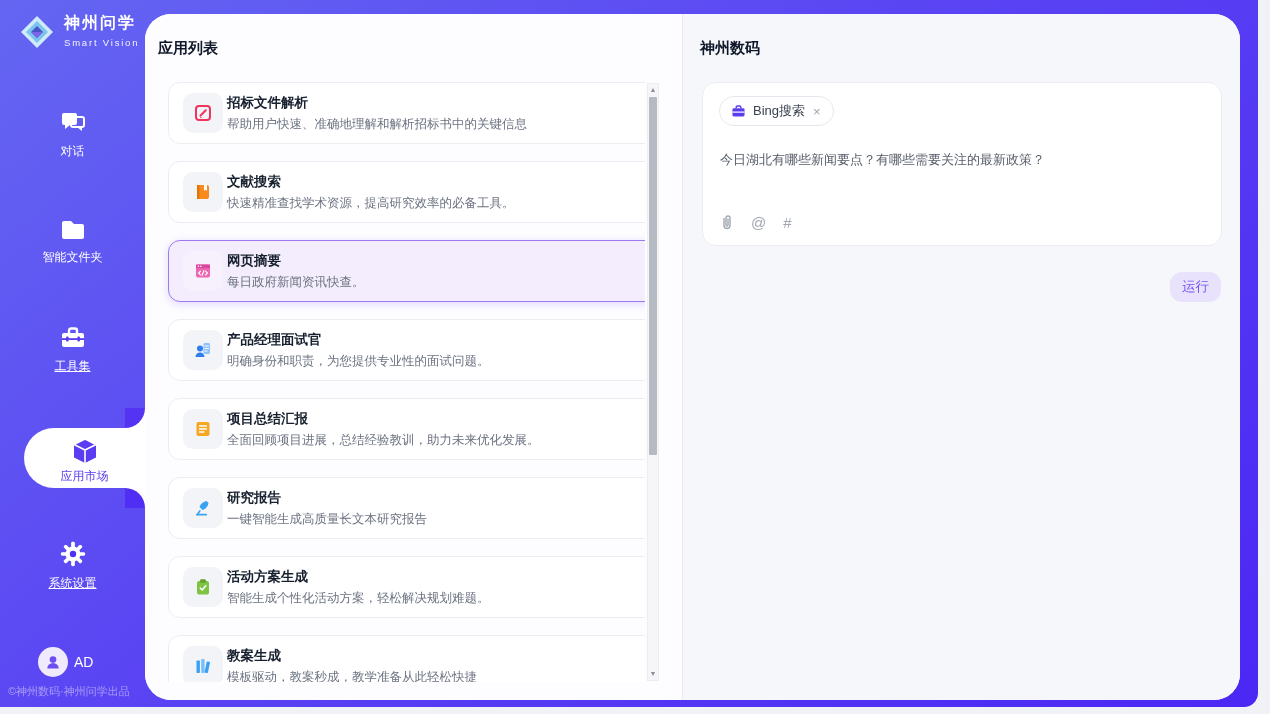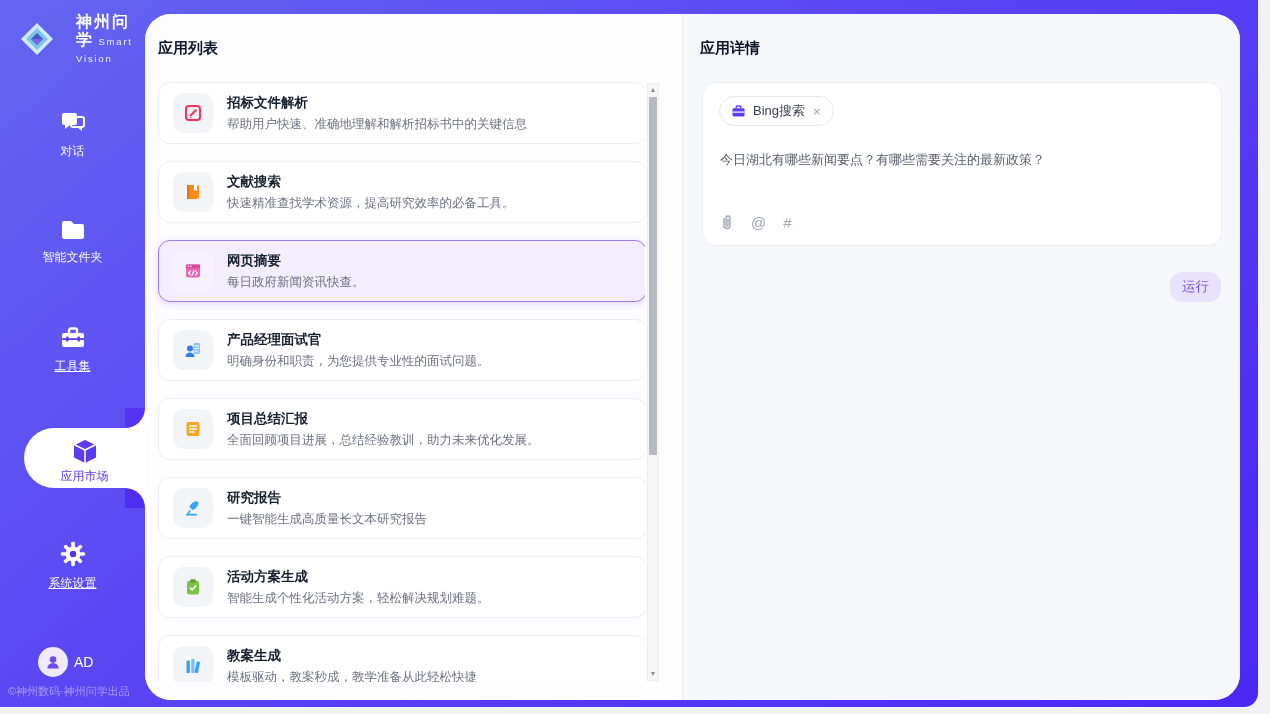--- a/index.html
+++ b/index.html
@@ -6,21 +6,21 @@
   html,body { width:1270px; height:714px; font-family:"Liberation Sans","DejaVu Sans",sans-serif; }
   body { position:relative; background:#f1f2f6; overflow:hidden; }
 
   
   .app-frame { position:absolute; left:0; top:0; width:1258px; height:707px;
     background:linear-gradient(140deg,#6466f2 0%,#5a44f3 45%,#4b27f4 100%);
     border-radius:0 0 14px 0; }
 
   
   .sidebar { position:absolute; left:0; top:0; width:145px; height:707px; }
-  .logo-row { position:absolute; left:18px; top:13px; display:flex; align-items:center; gap:20px; }
+  .logo-row { position:absolute; left:18px; top:13px; display:flex; align-items:center; gap:8px; }
   .logo-text { color:#fff; line-height:1.1; }
   .logo-name { font-size:16px; font-weight:700; letter-spacing:2px; }
   .logo-tag { font-size:9.5px; letter-spacing:1.8px; opacity:.92; }
 
   .nav-item { position:absolute; left:0; width:145px; text-align:center; color:#fff; cursor:pointer; }
   .nav-item .nav-label { display:block; font-size:12px; margin-top:7px; }
   .nav-label.u { text-decoration:underline; }
   .nav-chat   { top:108px; }
   .nav-folder { top:218px; }
   .nav-tools  { top:325px; }
@@ -45,23 +45,23 @@
   .content-panel { position:absolute; left:145px; top:14px; width:1095px; height:686px;
     background:#f6f7fa; border-radius:26px; overflow:hidden; display:flex; }
 
   .list-section { width:538px; background:#fdfdff; border-right:1px solid #eaeaf1; position:relative; }
   .detail-section { flex:1; position:relative; background:#f6f7fa; }
   .panel-title { position:absolute; top:25px; font-size:15px; font-weight:700; color:#0f172a; }
   .list-section .panel-title { left:13px; }
   .detail-section .panel-title { left:17px; }
 
   .list-viewport { position:absolute; left:0; top:68px; width:500px; bottom:18px; overflow:hidden; }
-  .app-card { position:relative; margin:0 0 17px 13px; width:489px; height:62px;
+  .app-card { position:relative; margin:0 0 17px 23px; width:489px; height:62px;
     background:#ffffff; border:1px solid #ececf3; border-radius:12px;
-    display:flex; align-items:center; padding:0 14px; gap:14px; cursor:pointer; }
+    display:flex; align-items:center; padding:0 14px; gap:4px; cursor:pointer; }
   .app-card.selected { background:#f4edfd; border:1px solid #9f7bf0; box-shadow:0 2px 8px rgba(124,77,255,.22); }
   .card-chip { width:40px; height:40px; border-radius:10px; background:#f2f4f7; flex:none;
     display:flex; align-items:center; justify-content:center; }
   .app-card.selected .card-chip { background:#f7f1fe; }
   .card-title { font-size:13.5px; font-weight:700; color:#17202e; margin-bottom:4px; }
   .card-desc { font-size:12.5px; color:#6b7280; white-space:nowrap; }
 
   
   .scrollbar { position:absolute; right:23px; top:69px; bottom:19px; width:12px;
     background:#f6f6f8; border:1px solid #ededf0; }
@@ -313,21 +313,21 @@
       </div>
 
       <div class="scrollbar">
         <div class="sb-arrow sb-up">▲</div>
         <div class="sb-thumb"></div>
         <div class="sb-arrow sb-down">▼</div>
       </div>
     </div>
 
     <div class="detail-section">
-      <div class="panel-title">应用详情</div>
+      <div class="panel-title">神州数码</div>
 
       <div class="detail-card">
         <span class="tool-tag">
           <span>
             <svg width="15" height="13" viewBox="0 0 16 14">
               <path d="M5.5 3.5 V2.5 a1.5 1.5 0 0 1 1.5-1.5 h2 a1.5 1.5 0 0 1 1.5 1.5 v1" fill="none" stroke="#5b3cf0" stroke-width="1.6"></path>
               <rect x="1.5" y="3.5" width="13" height="9" rx="1.6" fill="#5b3cf0"></rect>
               <rect x="1.5" y="7" width="13" height="1.3" fill="#fff"></rect>
             </svg>
           </span>

